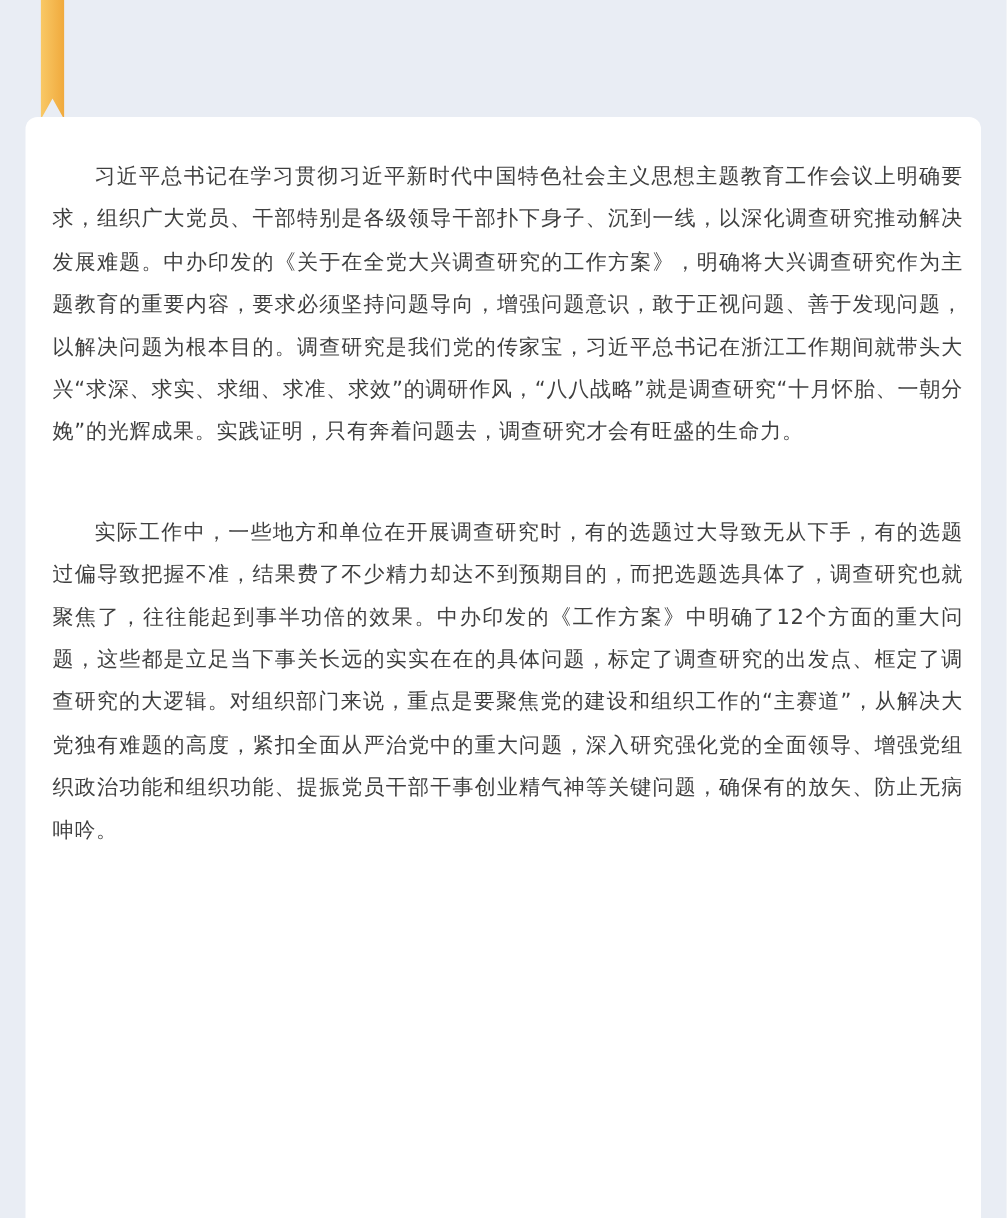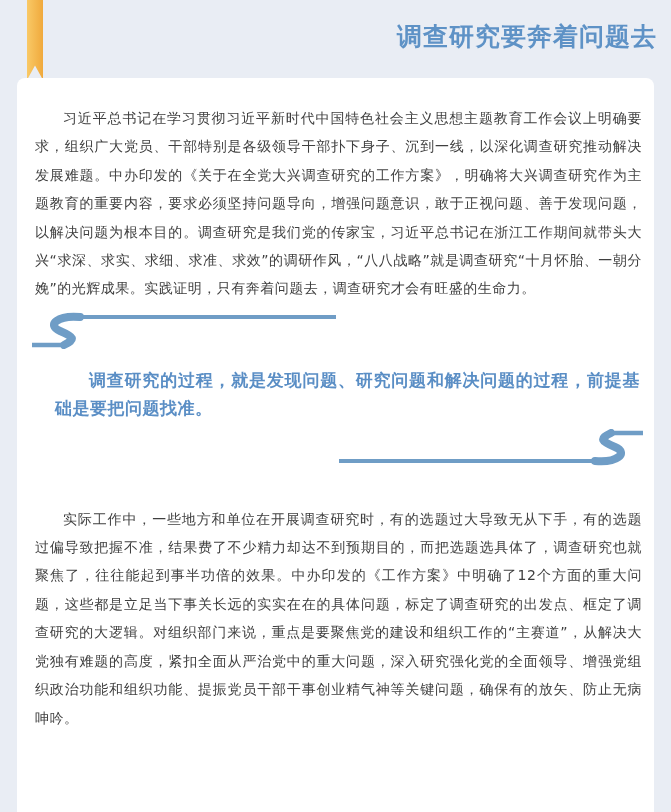--- a/index.html
+++ b/index.html
@@ -83,42 +83,22 @@
     letter-spacing: 0.5px;
   }
 </style>
 </head>
 <body>
 
 <div class="page">
 
   <div class="ribbon"></div>
 
-  <header class="page-header">
-    <h1 class="page-title">调查研究要奔着问题去</h1>
-  </header>
 
   <main class="card">
 
     <p class="body-para">习近平总书记在学习贯彻习近平新时代中国特色社会主义思想主题教育工作会议上明确要求，组织广大党员、干部特别是各级领导干部扑下身子、沉到一线，以深化调查研究推动解决发展难题。中办印发的《关于在全党大兴调查研究的工作方案》，明确将大兴调查研究作为主题教育的重要内容，要求必须坚持问题导向，增强问题意识，敢于正视问题、善于发现问题，以解决问题为根本目的。调查研究是我们党的传家宝，习近平总书记在浙江工作期间就带头大兴“求深、求实、求细、求准、求效”的调研作风，“八八战略”就是调查研究“十月怀胎、一朝分娩”的光辉成果。实践证明，只有奔着问题去，调查研究才会有旺盛的生命力。</p>
 
-    <div class="quote-block">
-
-      <svg class="deco deco-top" width="310" height="38" viewBox="0 0 310 38" xmlns="http://www.w3.org/2000/svg" fill="none">
-        <path d="M50 6 H306" stroke="#6f9dc6" stroke-width="4"></path>
-        <path d="M50 6 C28 4 16 14 30 20 C44 26 46 28 34 34" stroke="#6f9dc6" stroke-width="8" stroke-linecap="round"></path>
-        <path d="M36 34 H2" stroke="#6f9dc6" stroke-width="4.5"></path>
-      </svg>
-
-      <p class="quote-text">调查研究的过程，就是发现问题、研究问题和解决问题的过程，前提基础是要把问题找准。</p>
-
-      <svg class="deco deco-bottom" width="310" height="38" viewBox="0 0 310 38" xmlns="http://www.w3.org/2000/svg" fill="none">
-        <path d="M50 6 H306" stroke="#6f9dc6" stroke-width="4"></path>
-        <path d="M50 6 C28 4 16 14 30 20 C44 26 46 28 34 34" stroke="#6f9dc6" stroke-width="8" stroke-linecap="round"></path>
-        <path d="M36 34 H2" stroke="#6f9dc6" stroke-width="4.5"></path>
-      </svg>
-
-    </div>
 
     <p class="body-para para-after">实际工作中，一些地方和单位在开展调查研究时，有的选题过大导致无从下手，有的选题过偏导致把握不准，结果费了不少精力却达不到预期目的，而把选题选具体了，调查研究也就聚焦了，往往能起到事半功倍的效果。中办印发的《工作方案》中明确了12个方面的重大问题，这些都是立足当下事关长远的实实在在的具体问题，标定了调查研究的出发点、框定了调查研究的大逻辑。对组织部门来说，重点是要聚焦党的建设和组织工作的“主赛道”，从解决大党独有难题的高度，紧扣全面从严治党中的重大问题，深入研究强化党的全面领导、增强党组织政治功能和组织功能、提振党员干部干事创业精气神等关键问题，确保有的放矢、防止无病呻吟。</p>
 
   </main>
 </div>
 
 </body></html>

